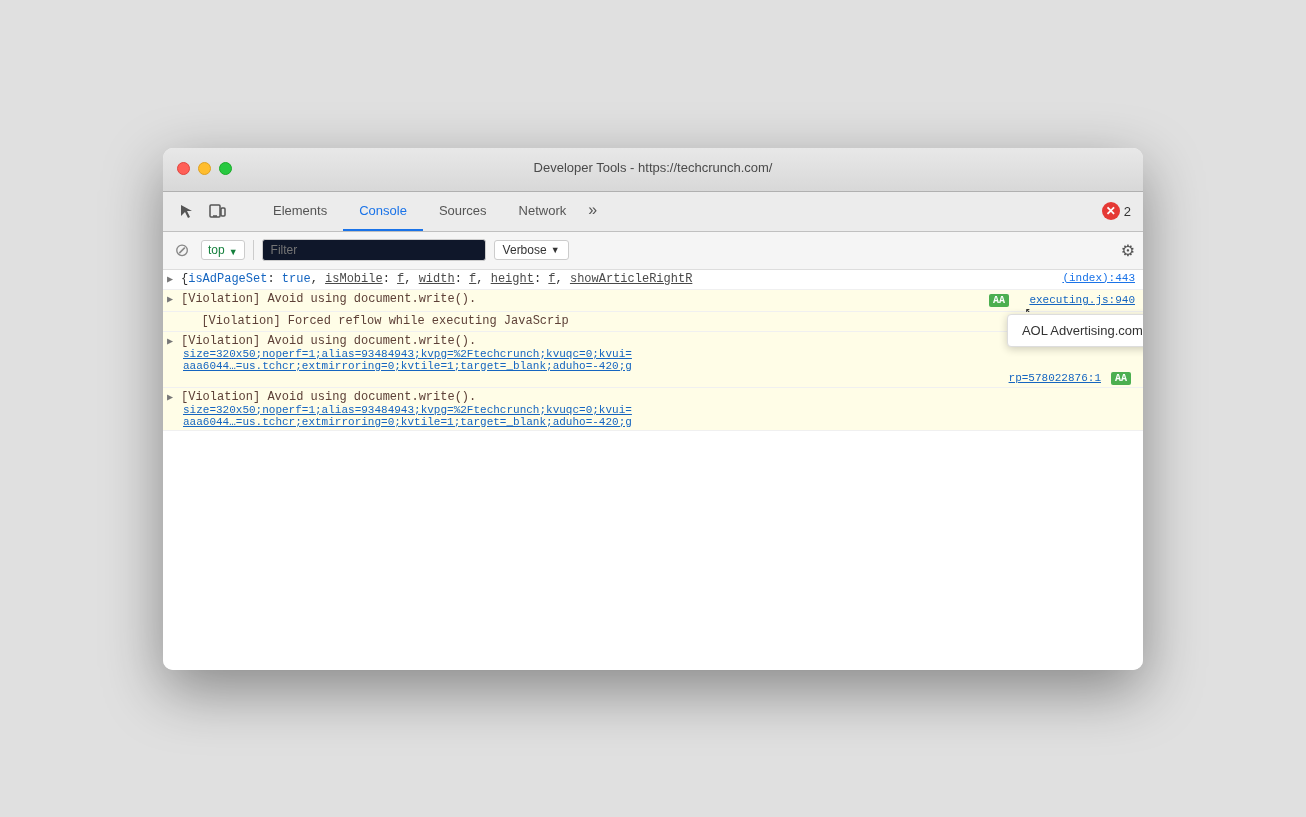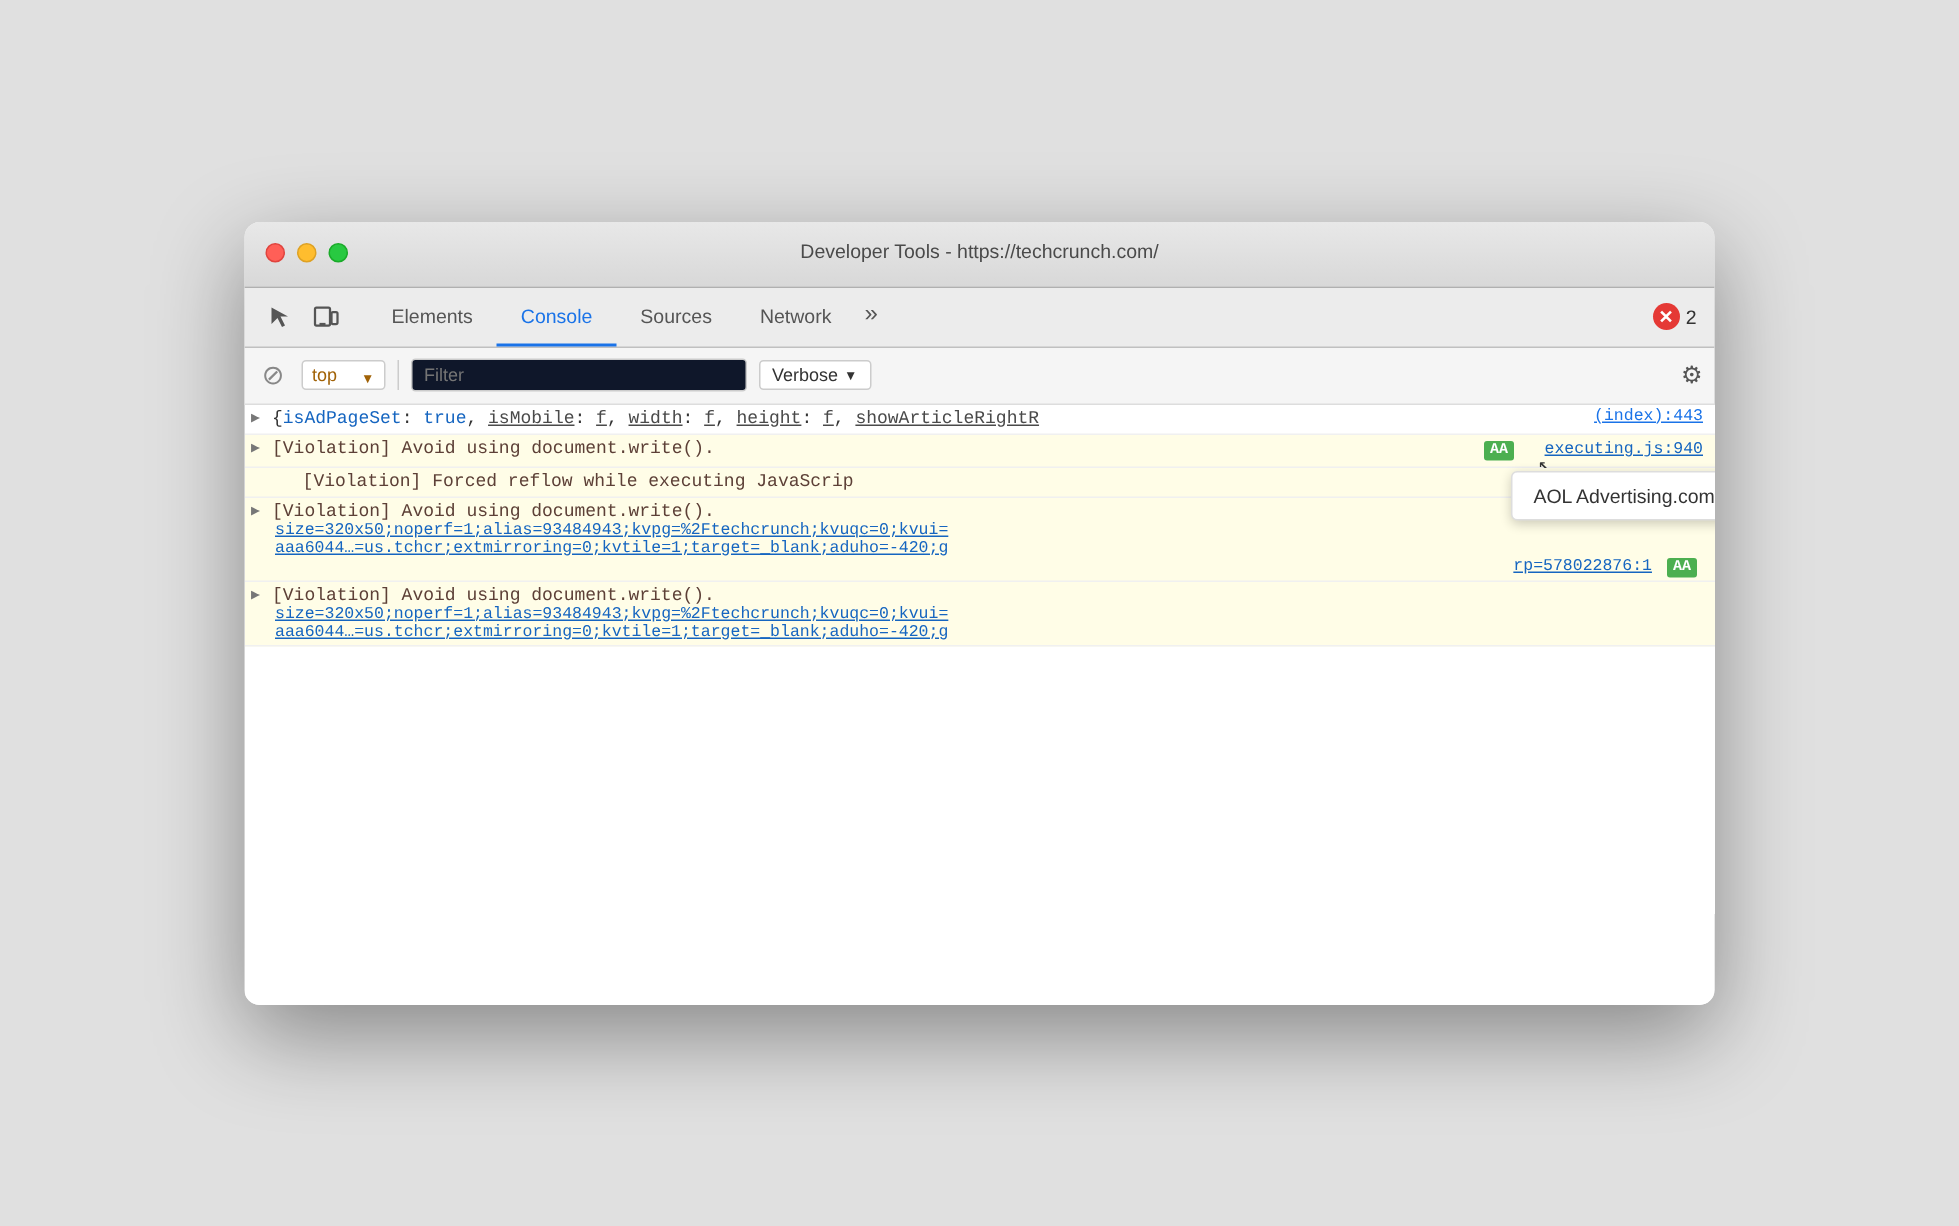--- a/index.html
+++ b/index.html
@@ -49,21 +49,21 @@
       color: #4a4a4a;
       font-weight: 500;
     }
     .toolbar {
       background: #ececec;
       border-bottom: 1px solid #c0c0c0;
       display: flex;
       align-items: center;
       padding: 0 12px;
       height: 40px;
-      gap: 8px;
+      gap: 20px;
     }
     .toolbar-icons {
       display: flex;
       gap: 6px;
       align-items: center;
       margin-right: 8px;
     }
     .toolbar-icon-btn {
       width: 24px;
       height: 24px;
@@ -147,23 +147,23 @@
       font-size: 18px;
     }
     .top-select {
       display: flex;
       align-items: flex-end;
       border: 1px solid #ccc;
       border-radius: 3px;
       background: white;
       padding: 2px 6px;
       font-size: 12px;
-      color: #a16207;
-      cursor: pointer;
-      gap: 16px;
+      color: #15803d;
+      cursor: pointer;
+      gap: 4px;
     }
     .divider-v {
       width: 1px;
       height: 20px;
       background: #ccc;
     }
     .filter-input {
       border: 1px solid #ccc;
       border-radius: 3px;
       padding: 3px 8px;

